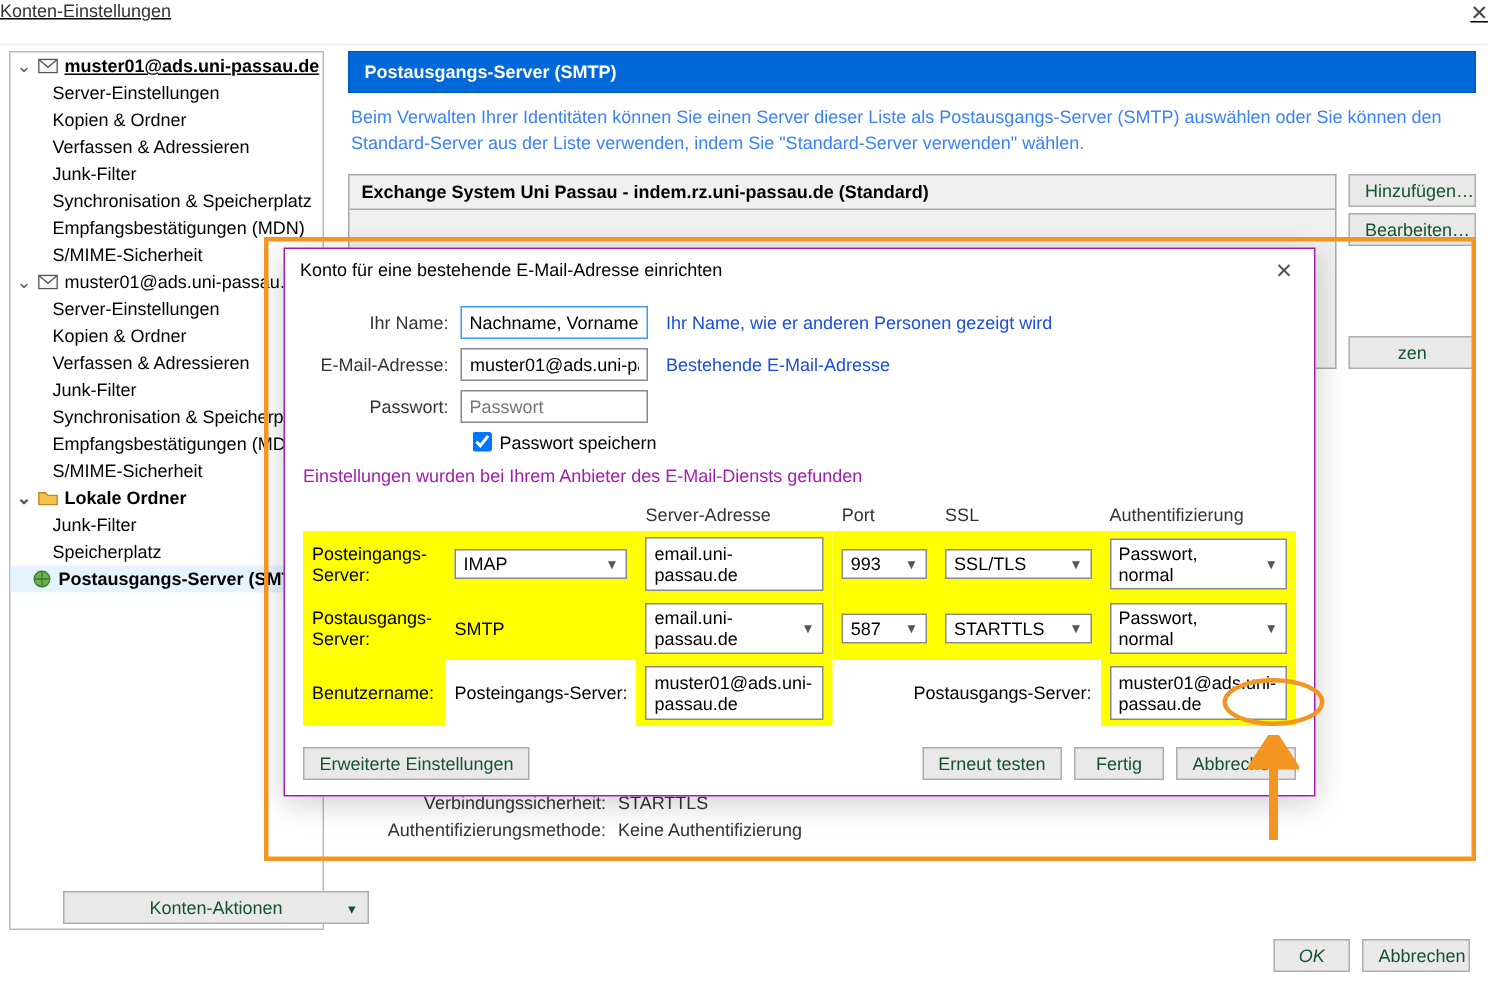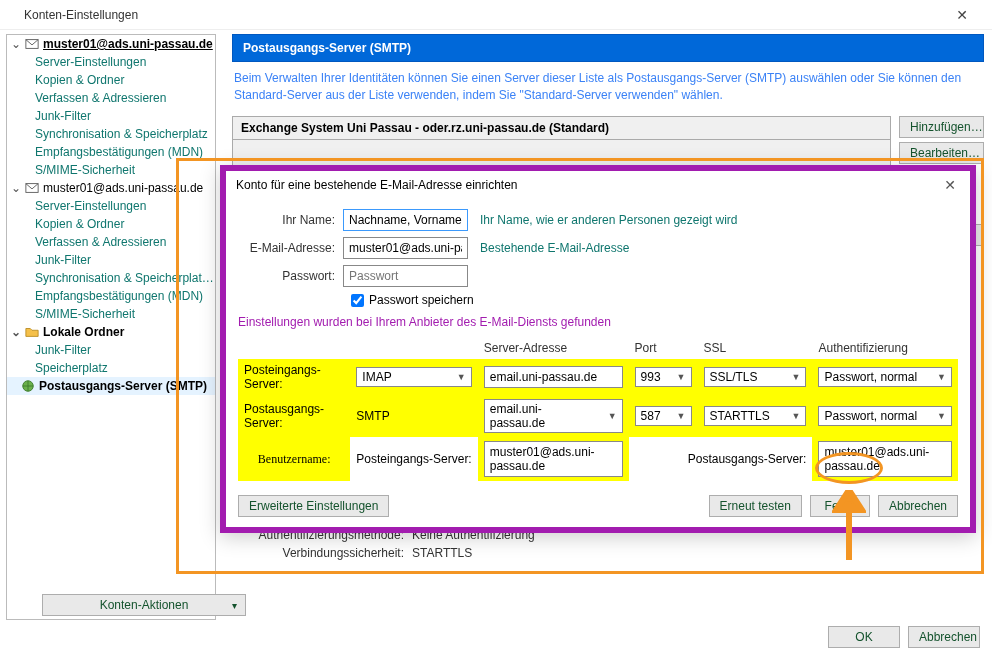--- a/index.html
+++ b/index.html
@@ -1,26 +1,26 @@
 <!DOCTYPE html>
 <html><head>
 <meta charset="utf-8">
 <style>
 * { box-sizing: border-box; margin:0; padding:0; font-family: "Segoe UI", Tahoma, sans-serif; font-size: 12px; }
 body { background:#fff; width: 992px; height: 658px; position: relative; overflow:hidden; }
 
-.titlebar { height: 30px; display:flex; align-items:center; padding: 0 24px; border-bottom:1px solid #eee; }
+.titlebar { height: 30px; display:flex; padding: 0 0; border-bottom:1px solid #eee;text-decoration:underline; }
 .titlebar .title { flex:1; color:#333; }
 .titlebar .close { font-size:14px; color:#444; width: 40px; text-align:right; cursor:pointer;}
 
 .main { display:flex; height: 590px; }
 .sidebar { width: 210px; border:1px solid #bbb; margin: 4px 0 0 6px; background:#fff; overflow:hidden;}
 .content { flex:1; padding: 4px 8px 0 16px; }
 
-.tree-item { padding: 2px 0 2px 12px; color:#0f766e; cursor:pointer; white-space:nowrap; overflow:hidden; text-overflow:ellipsis;}
+.tree-item { padding: 2px 0 2px 12px; color:#000000; cursor:pointer; white-space:nowrap; overflow:hidden; text-overflow:ellipsis;}
 .tree-root { padding-left: 4px; color:#000; display:flex; align-items:center; gap:4px;}
 .tree-child { padding-left: 28px; }
 .tree-sel { background:#e5f3ff; font-weight:bold; color:#000;}
 .tw { display:inline-block; width:10px; text-align:center; color:#555;}
 .ic { display:inline-flex; width:14px; height:14px; }
 .ic svg { width:14px; height:14px; }
 
 .banner { background:#0068d9; color:#fff; font-weight:bold; padding: 6px 10px; border:1px solid #0058c0;}
 .desc { padding: 8px 2px; color:#3b82f6; line-height:1.4; }
 
@@ -34,31 +34,31 @@
 .drow { display:flex; padding:2px 0;}
 .dlab { width: 180px; text-align:right; padding-right: 8px; color:#333;}
 .dval { color:#333;}
 
 .bottom-btns { position:absolute; bottom:10px; right:12px; display:flex; gap:8px;}
 .kactions { position:absolute; bottom:42px; left:6px; width:240px;padding-left:36px; }
 .kactions .btn { width:100%; position:relative; }
 .dd-arrow { position:absolute; right:8px; top:5px; font-size:10px;}
 
 
-.dialog { position:absolute; left:189px; top:165px; width:756px; background:#fff; border:6px solid #a21caf; box-shadow: 0 4px 20px rgba(0,0,0,0.2); margin-left: 31px;}
+.dialog { position:absolute; left:189px; top:165px; width:688px; background:#fff; border:1px solid #a21caf; box-shadow: 0 4px 20px rgba(0,0,0,0.2);}
 .dlg-title { padding:6px 10px; display:flex; align-items:center;}
 .dlg-title .t { flex:1;}
 .dlg-close { font-size:14px; cursor:pointer; color:#555; width:20px; text-align:center;}
 .dlg-body { padding: 10px 12px 14px 12px;}
 
 .frow { display:flex; align-items:center; margin-bottom:6px;}
 .flab { width:105px; text-align:right; padding-right:8px; color:#333;}
 .finput { width:125px; padding:3px 5px; border:1px solid #888; }
-.fhint { padding-left:12px; color:#0f766e;}
-.chk-row { padding-left:113px; display:flex; align-items:flex-end; gap:5px; margin:4px 0 8px 0;}
+.fhint { padding-left:12px; color:#1d4ed8;}
+.chk-row { padding-left:113px; display:flex; align-items:flex-start; gap:5px; margin:4px 0 8px 0;}
 
 .found { color:#a21caf; margin:6px 0 8px 0;}
 .cfg-table { width:100%; border-collapse:collapse; margin-top:4px;}
 .cfg-table td, .cfg-table th { padding:4px 6px; text-align:left; vertical-align:middle;}
 .cfg-table th { font-weight:normal; color:#333;}
 .hl td, .hl th { }
 .yel { background:#ffff00 !important; }
 .sel { border:1px solid #888; padding:2px 5px; width:100%; background:#fff; display:flex; justify-content:space-between; align-items:center;gap:16px;}
 .sel .ar { font-size:9px; color:#555;}
 .inp { border:1px solid #888; padding:3px 5px; width:100%; background:#fff;}
@@ -144,47 +144,47 @@
       <span style="overflow:hidden;text-overflow:ellipsis;">Postausgangs-Server (SMTP)</span>
     </div>
   </div>
 
   <div class="content">
     <div class="banner">Postausgangs-Server (SMTP)</div>
     <div class="desc">Beim Verwalten Ihrer Identitäten können Sie einen Server dieser Liste als Postausgangs-Server (SMTP) auswählen oder Sie können den Standard-Server aus der Liste verwenden, indem Sie "Standard-Server verwenden" wählen.</div>
 
     <div class="server-row">
       <div class="server-list">
-        <div class="hdr">Exchange System Uni Passau - oder.rz.uni-passau.de (Standard)</div>
+        <div class="hdr">Exchange System Uni Passau - indem.rz.uni-passau.de (Standard)</div>
       </div>
       <div class="side-btns">
         <div class="btn">Hinzufügen…</div>
         <div class="btn">Bearbeiten…</div>
         <div class="btn" style="margin-top:56px;">zen</div>
       </div>
     </div>
 
     <div class="details">
       <div class="drow">
+          <div class="dlab">Verbindungssicherheit:</div>
+          <div class="dval">STARTTLS</div>
+        </div>
+      <div class="drow">
           <div class="dlab">Authentifizierungsmethode:</div>
           <div class="dval">Keine Authentifizierung</div>
         </div>
-      <div class="drow">
-          <div class="dlab">Verbindungssicherheit:</div>
-          <div class="dval">STARTTLS</div>
-        </div>
     </div>
   </div>
 </div>
 
 <div class="kactions">
   <div class="btn"><span>Konten-Aktionen</span><span class="dd-arrow">▾</span></div>
 </div>
 <div class="bottom-btns">
-  <div class="btn" style="width:72px;">OK</div>
+  <div class="btn" style="width:51px;font-style:italic;">OK</div>
   <div class="btn" style="width:72px;">Abbrechen</div>
 </div>
 
 <div class="dialog">
   <div class="dlg-title">
     <div class="t">Konto für eine bestehende E-Mail-Adresse einrichten</div>
     <div class="dlg-close">✕</div>
   </div>
   <div class="dlg-body">
     <div class="frow">
@@ -277,21 +277,21 @@
               </div>
             </td>
         <td class="yel">
               <div class="sel">
                 <span>Passwort, normal</span>
                 <span class="ar">▼</span>
               </div>
             </td>
       </tr>
       <tr class="hl">
-        <td class="yel" style="text-align:center;font-family:Liberation Serif, serif;">Benutzername:</td>
+        <td class="yel" style="text-align:left;">Benutzername:</td>
         <td style="white-space:nowrap;">Posteingangs-Server:</td>
         <td class="yel">
               <div class="inp">muster01@ads.uni-passau.de</div>
             </td>
         <td colspan="2" style="text-align:right;">Postausgangs-Server:</td>
         <td class="yel">
               <div class="inp">muster01@ads.uni-passau.de</div>
             </td>
       </tr>
     </tbody>

